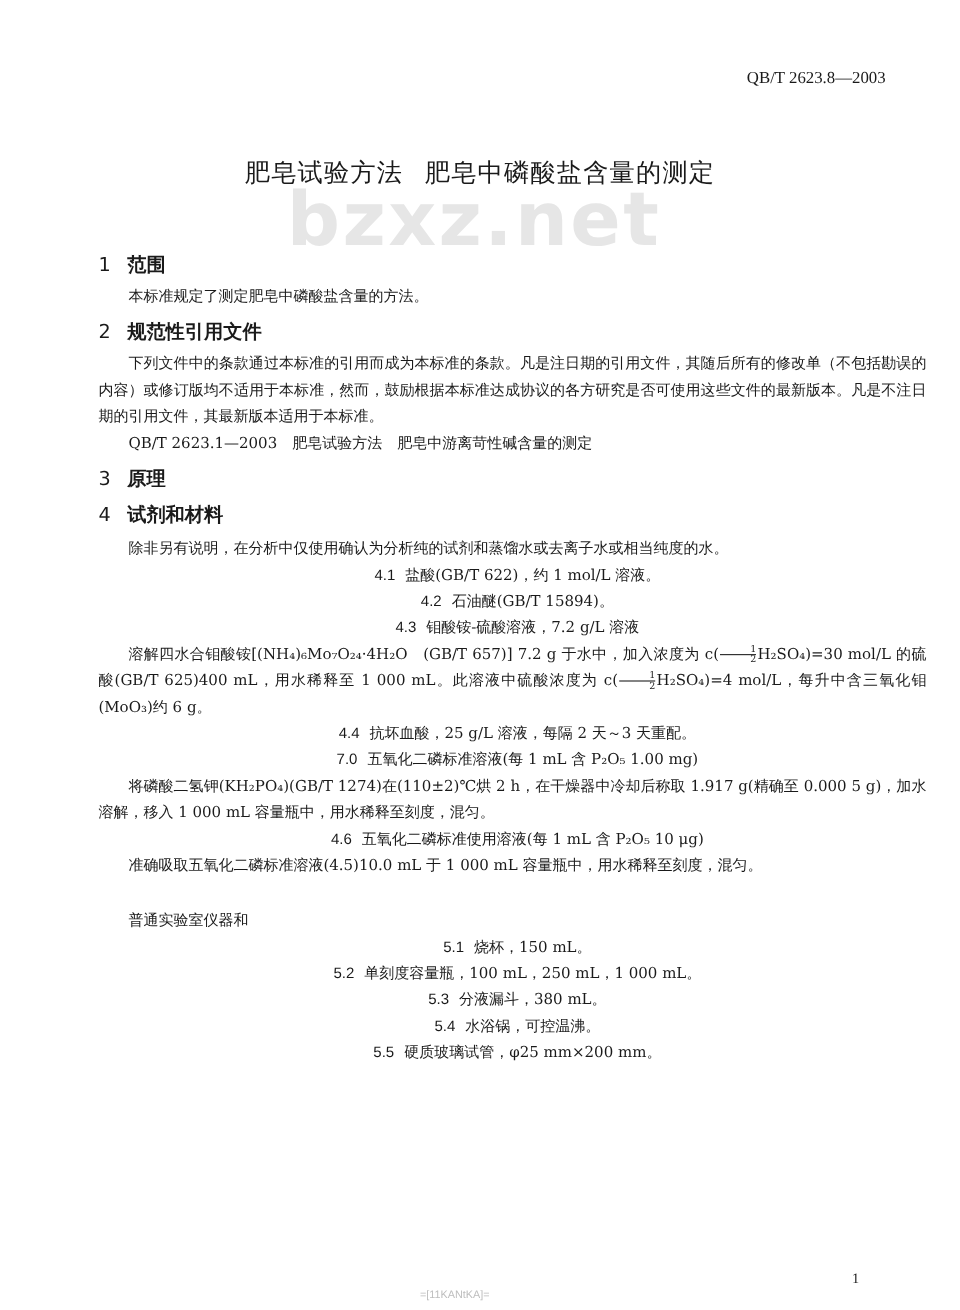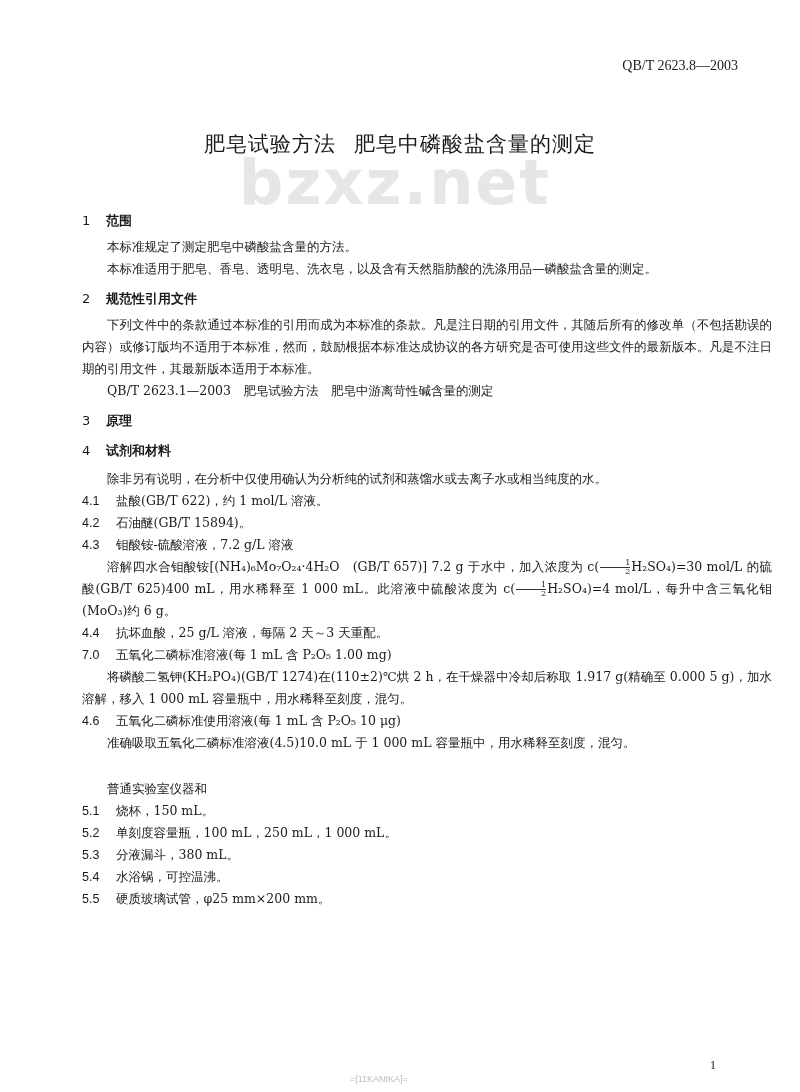--- a/index.html
+++ b/index.html
@@ -18,26 +18,26 @@
     color:#e6e6e6; letter-spacing:2px; line-height:1; z-index:0;
   }
   .doc-title {
     position:absolute; top:130px; left:0; width:800px; text-align:center;
     font-family:"DejaVu Sans", sans-serif; font-weight:normal; font-size:21px;
     letter-spacing:1px; z-index:1;
   }
   .doc-title span.gap { display:inline-block; width:18px; }
   .content { position:absolute; left:82px; top:210px; width:690px; font-size:12.5px; z-index:1; }
   .sec-h {
-    font-family:"DejaVu Sans", sans-serif; font-weight:bold; font-size:13px;
+    font-family:"DejaVu Sans", sans-serif; font-weight:bold; font-size:16px;
     margin:0; height:22px; line-height:22px;
   }
   .sec-h .num { display:inline-block; width:24px; font-weight:normal; }
   .p { margin:0; line-height:22px; text-indent:2em; text-align:justify; }
-  .item { margin:0; line-height:22px; }
+  .item { margin:0; line-height:22px;text-align:center; }
   .item .num { display:inline-block; width:34px; font-family:"Liberation Sans", sans-serif; }
   .frac { display:inline-block; vertical-align:middle; font-size:8px; line-height:8px; text-align:center; margin:0 1px; }
   .frac span { display:block; }
   .frac .den { border-top:1px solid #333; }
   .page-num { position:absolute; right:84px; top:1058px; font-size:12px; font-family:"Liberation Serif", serif; }
   .footer-mark { position:absolute; left:350px; top:1074px; font-size:9px; color:#bdbdbd; font-family:"Liberation Sans", sans-serif;text-align:right; }
 </style>
 </head>
 <body>
 
@@ -45,21 +45,20 @@
 <div class="watermark">bzxz.net</div>
 <div class="doc-title">
   <span>肥皂试验方法</span><span class="gap"></span><span>肥皂中磷酸盐含量的测定</span>
 </div>
 
 <div class="content">
 
   <div>
     <h2 class="sec-h"><span class="num">1</span><span>范围</span></h2>
     <p class="p" style="margin-top:4px">本标准规定了测定肥皂中磷酸盐含量的方法。</p>
-    <p class="p">本标准适用于肥皂、香皂、透明皂、洗衣皂，以及含有天然脂肪酸的洗涤用品—磷酸盐含量的测定。</p>
   </div>
 
   <div style="margin-top:8px">
     <h2 class="sec-h"><span class="num">2</span><span>规范性引用文件</span></h2>
     <p class="p" style="margin-top:4px">下列文件中的条款通过本标准的引用而成为本标准的条款。凡是注日期的引用文件，其随后所有的修改单（不包括勘误的内容）或修订版均不适用于本标准，然而，鼓励根据本标准达成协议的各方研究是否可使用这些文件的最新版本。凡是不注日期的引用文件，其最新版本适用于本标准。</p>
     <p class="p">QB/T 2623.1—2003　肥皂试验方法　肥皂中游离苛性碱含量的测定</p>
   </div>
 
   <div style="margin-top:8px">
     <h2 class="sec-h"><span class="num">3</span><span>原理</span></h2>

